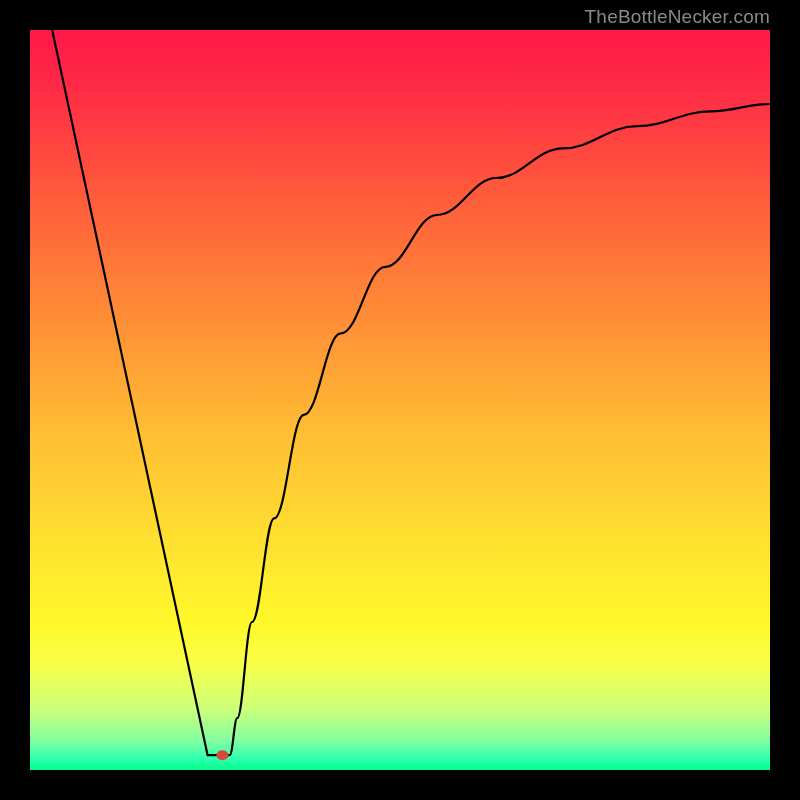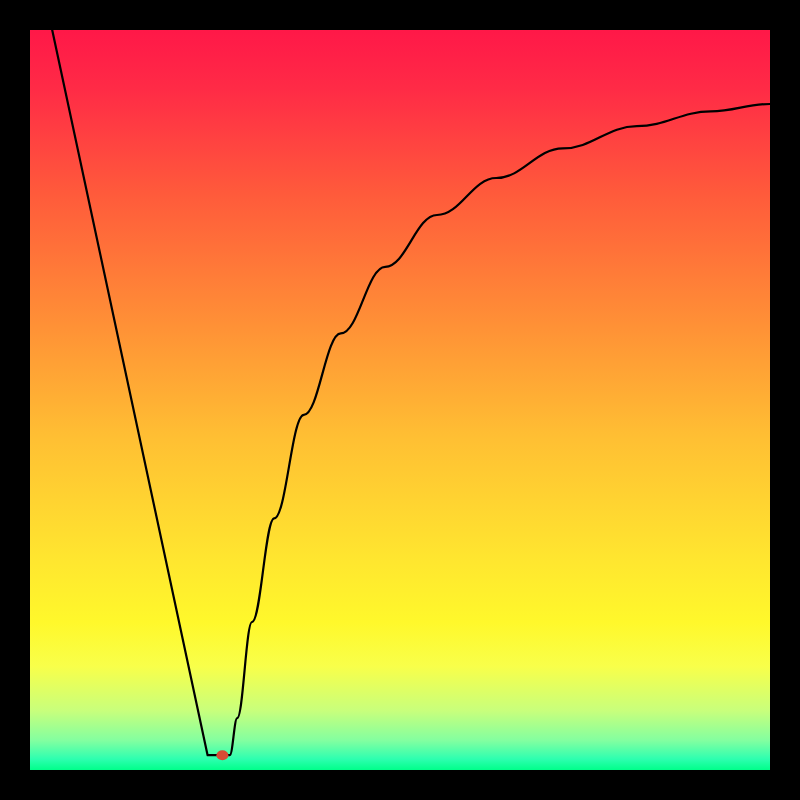--- a/index.html
+++ b/index.html
@@ -33,20 +33,21 @@
     font-weight: 500;
     letter-spacing: 0.2px;
   }
   svg { display: block; }
 </style>
 </head>
 <body>
 
 <div class="frame">
 
+  <div class="watermark">TheBottleNecker.com</div>
 
   <div class="plot">
     <svg id="chart-svg" width="740" height="740" viewBox="0 0 740 740">
       <defs>
         <linearGradient id="bg-grad" x1="0" y1="0" x2="0" y2="1">
             <stop offset="0%" stop-color="#ff1848"></stop>
             <stop offset="8%" stop-color="#ff2b46"></stop>
             <stop offset="22%" stop-color="#ff5a3b"></stop>
             <stop offset="40%" stop-color="#ff9136"></stop>
             <stop offset="55.00000000000001%" stop-color="#ffbf33"></stop>

